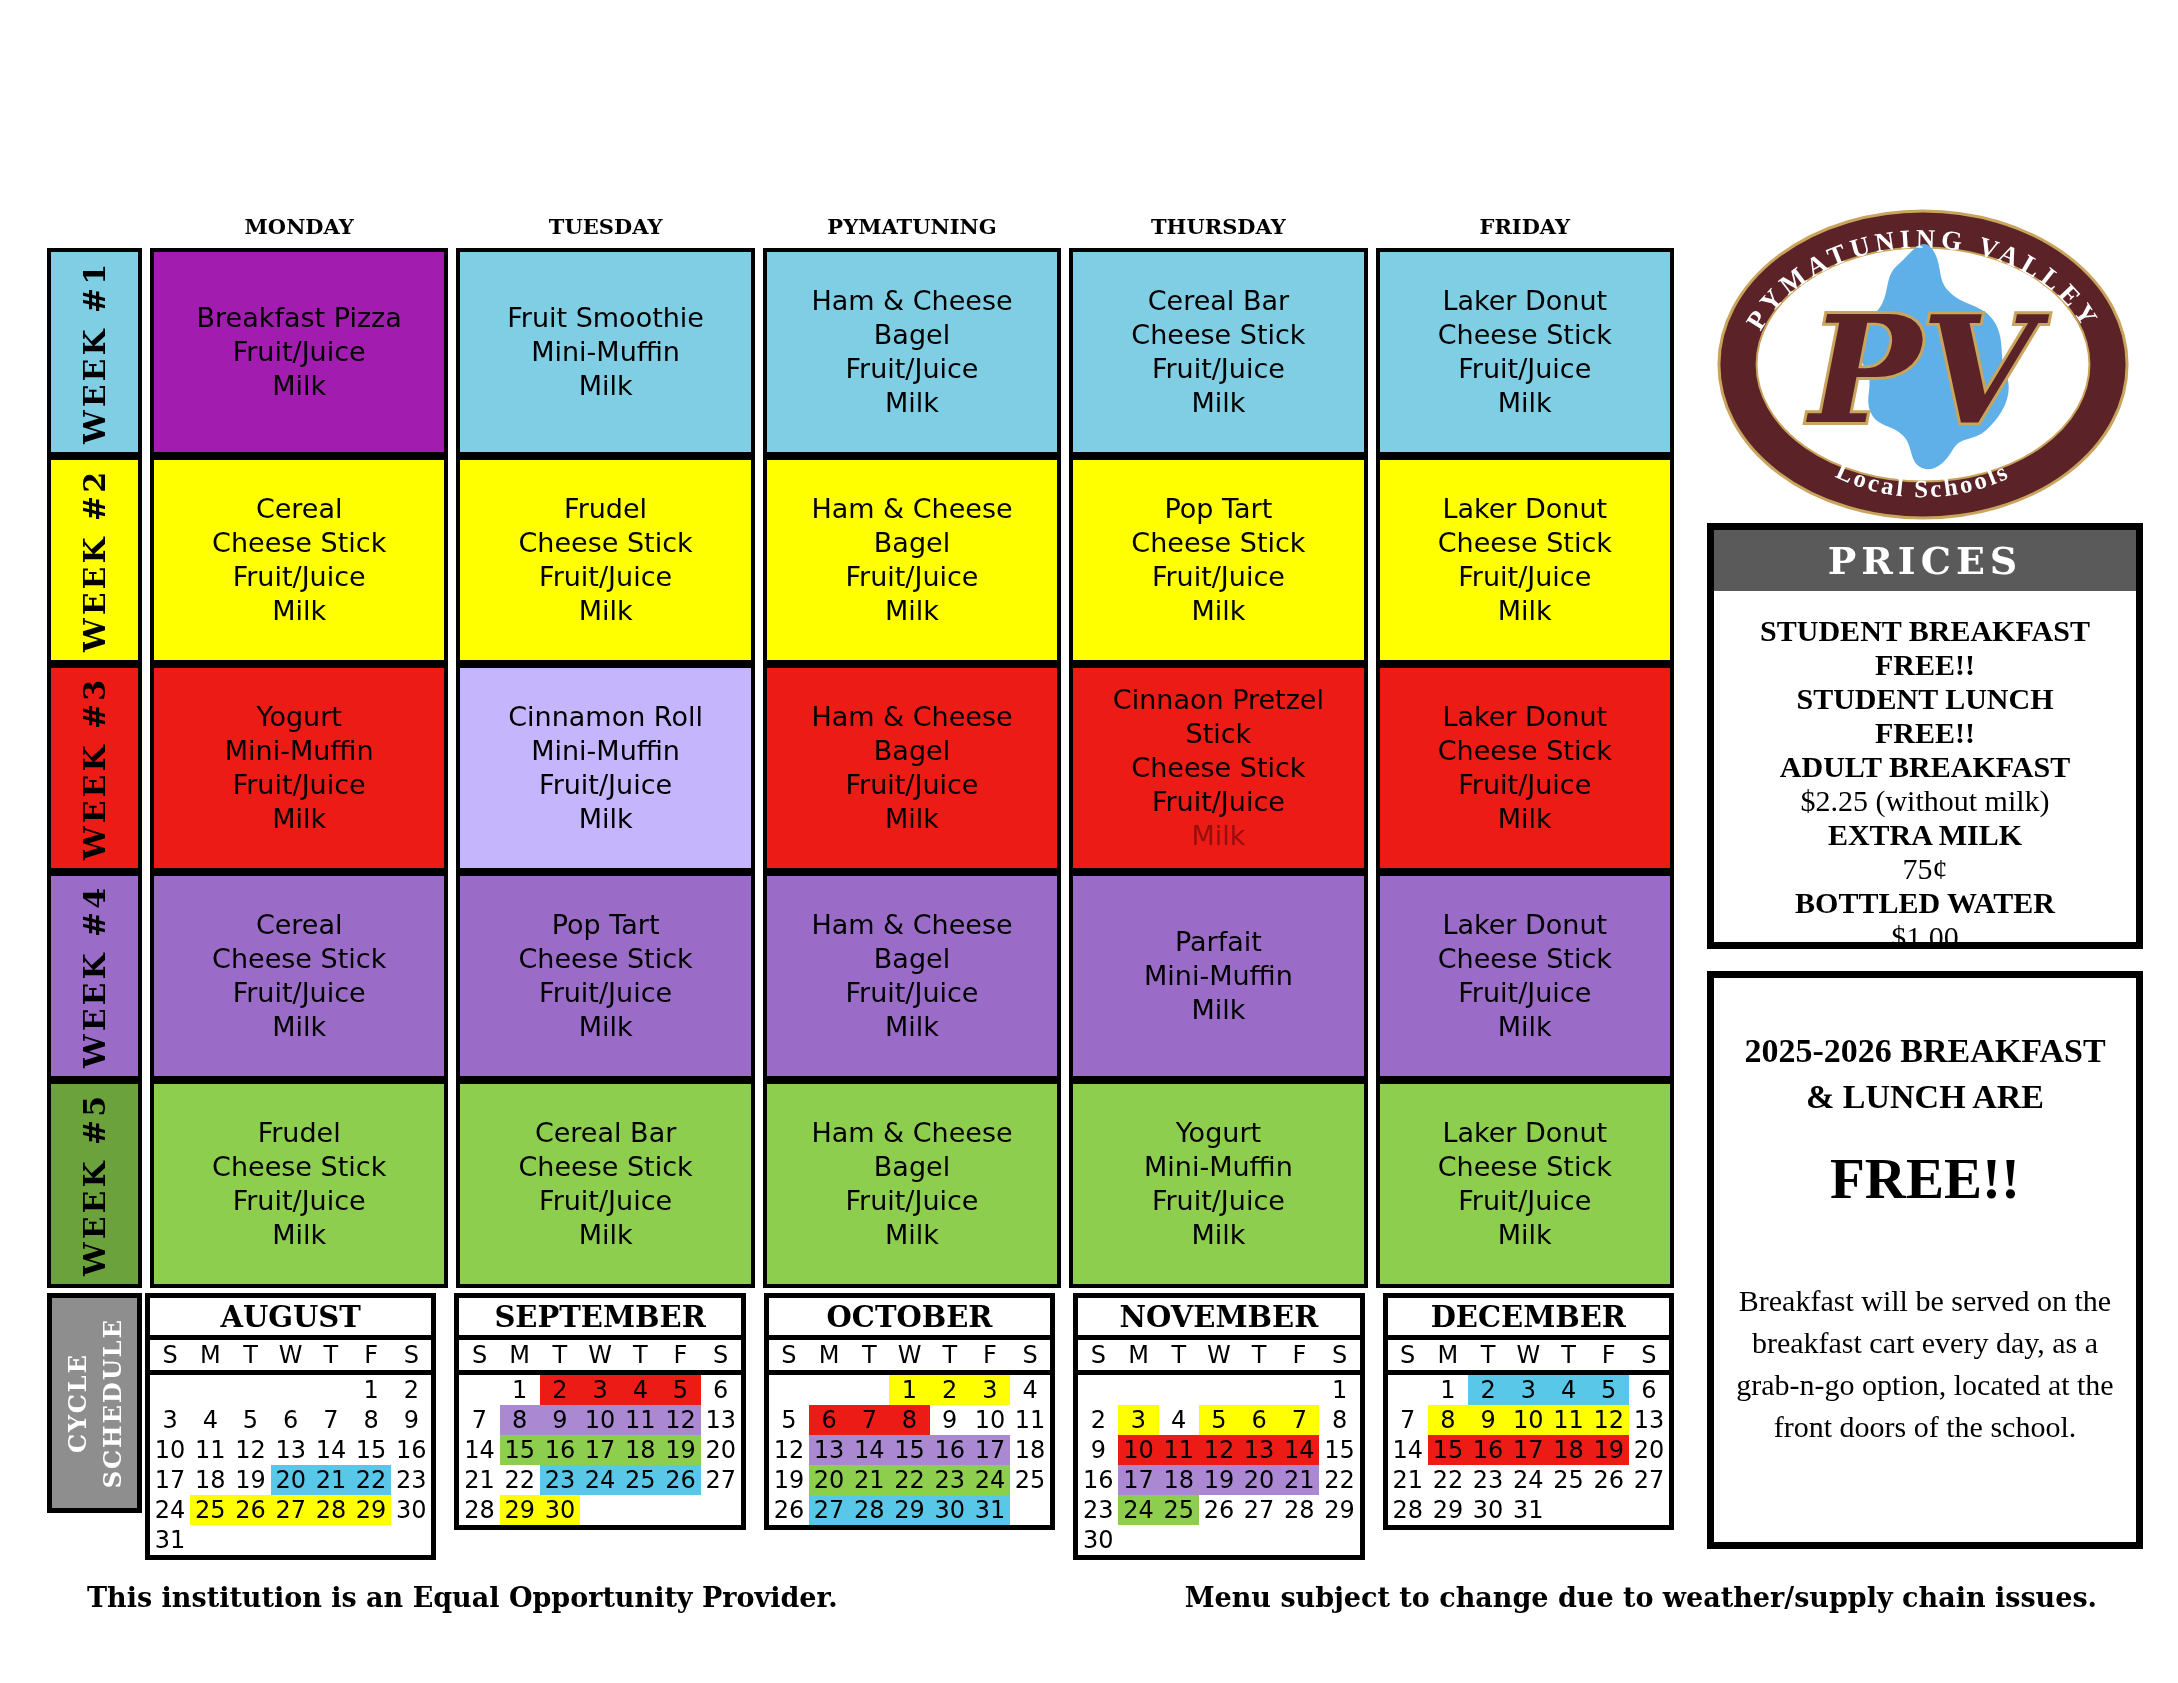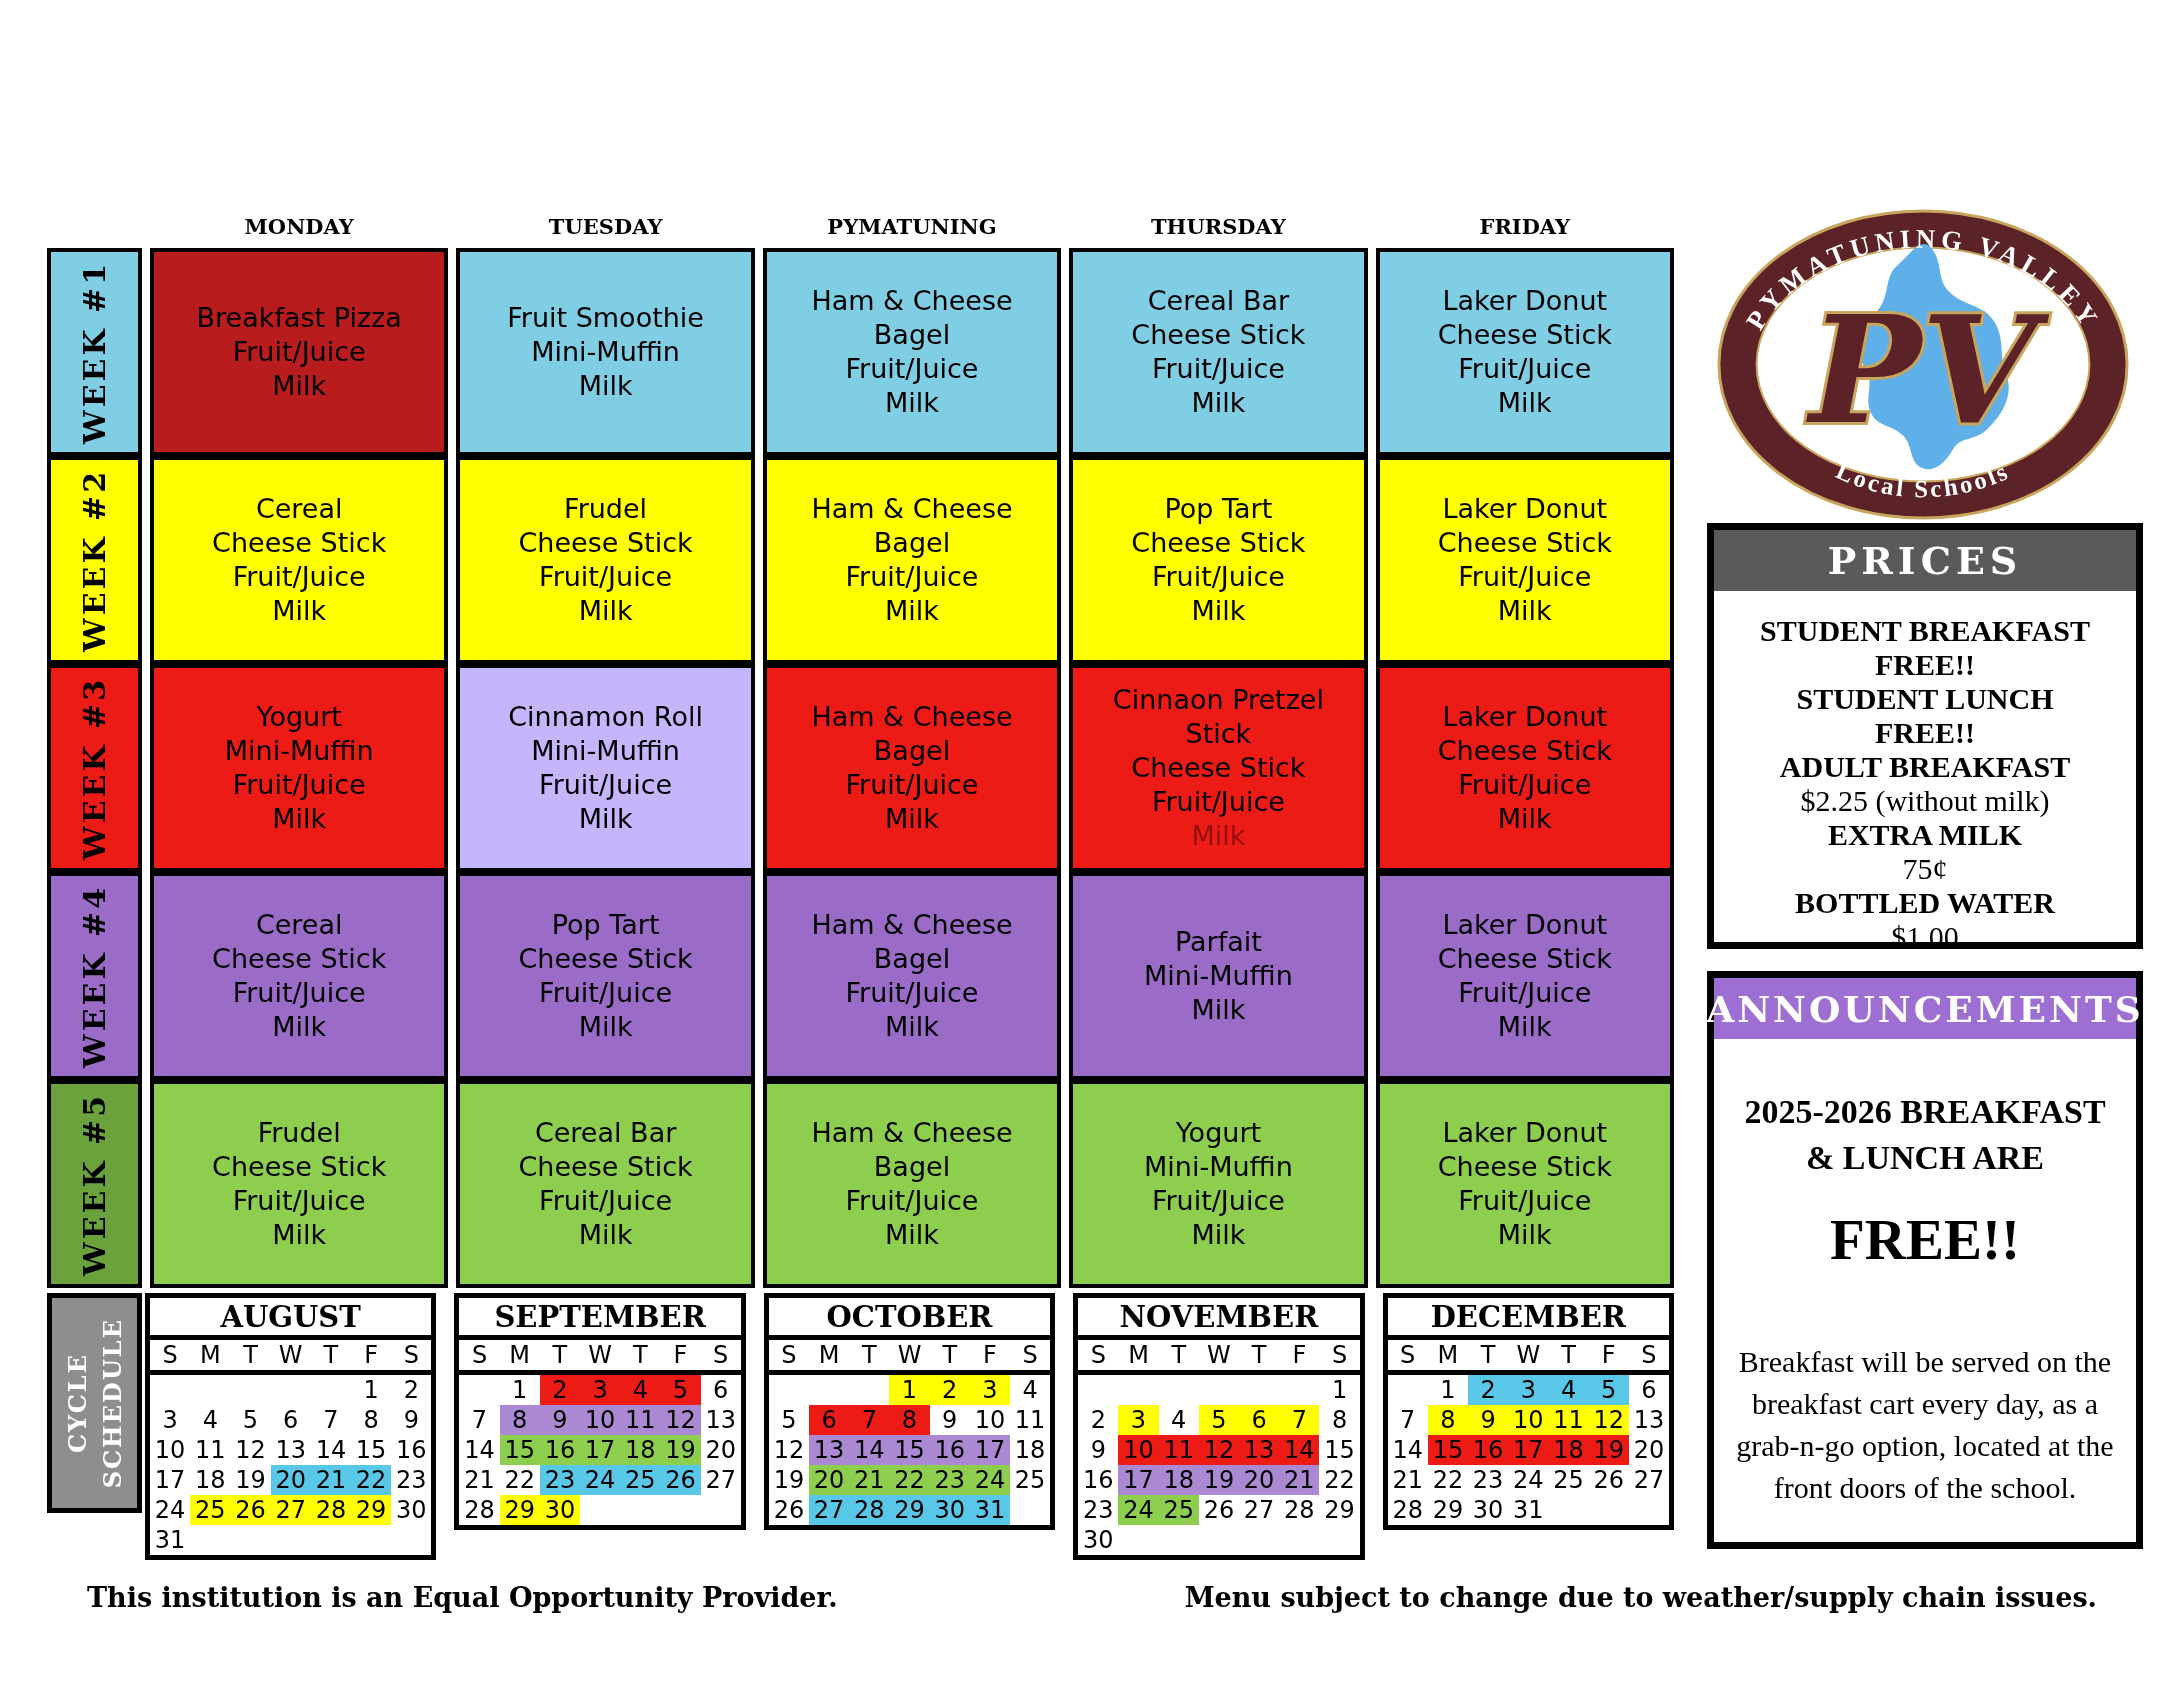--- a/index.html
+++ b/index.html
@@ -104,21 +104,21 @@
   <div class="menu-grid">
       <div class="corner"></div>
       <div class="day-head">MONDAY</div>
       <div class="day-head">TUESDAY</div>
       <div class="day-head">PYMATUNING</div>
       <div class="day-head">THURSDAY</div>
       <div class="day-head">FRIDAY</div>
       <div class="wk-label" style="background: rgb(127, 206, 228);">
         <span class="wk-label-text">WEEK #1</span>
       </div>
-      <div class="menu-cell" style="background: #b91c1c;">
+      <div class="menu-cell" style="background: #a21caf;">
         <div class="menu-line">Breakfast Pizza</div>
         <div class="menu-line">Fruit/Juice</div>
         <div class="menu-line">Milk</div>
       </div>
       <div class="menu-cell" style="background: rgb(127, 206, 228);">
         <div class="menu-line">Fruit Smoothie</div>
         <div class="menu-line">Mini-Muffin</div>
         <div class="menu-line">Milk</div>
       </div>
       <div class="menu-cell" style="background: rgb(127, 206, 228);">
@@ -295,21 +295,20 @@
         <div class="price-line bold">ADULT BREAKFAST</div>
         <div class="price-line">$2.25 (without milk)</div>
         <div class="price-line bold">EXTRA MILK</div>
         <div class="price-line">75¢</div>
         <div class="price-line bold">BOTTLED WATER</div>
         <div class="price-line">$1.00</div>
       </div>
   </div>
 
   <div class="ann">
-    <div class="ann-header">ANNOUNCEMENTS</div>
     <div class="ann-h1">
       <div>2025-2026 BREAKFAST</div>
       <div>&amp; LUNCH ARE</div>
     </div>
     <div class="ann-free">FREE!!</div>
     <div class="ann-par">Breakfast will be served on the breakfast cart every day, as a grab-n-go option, located at the front doors of the school.</div>
   </div>
 
   <div class="cycle">
     <span>CYCLE</span>

